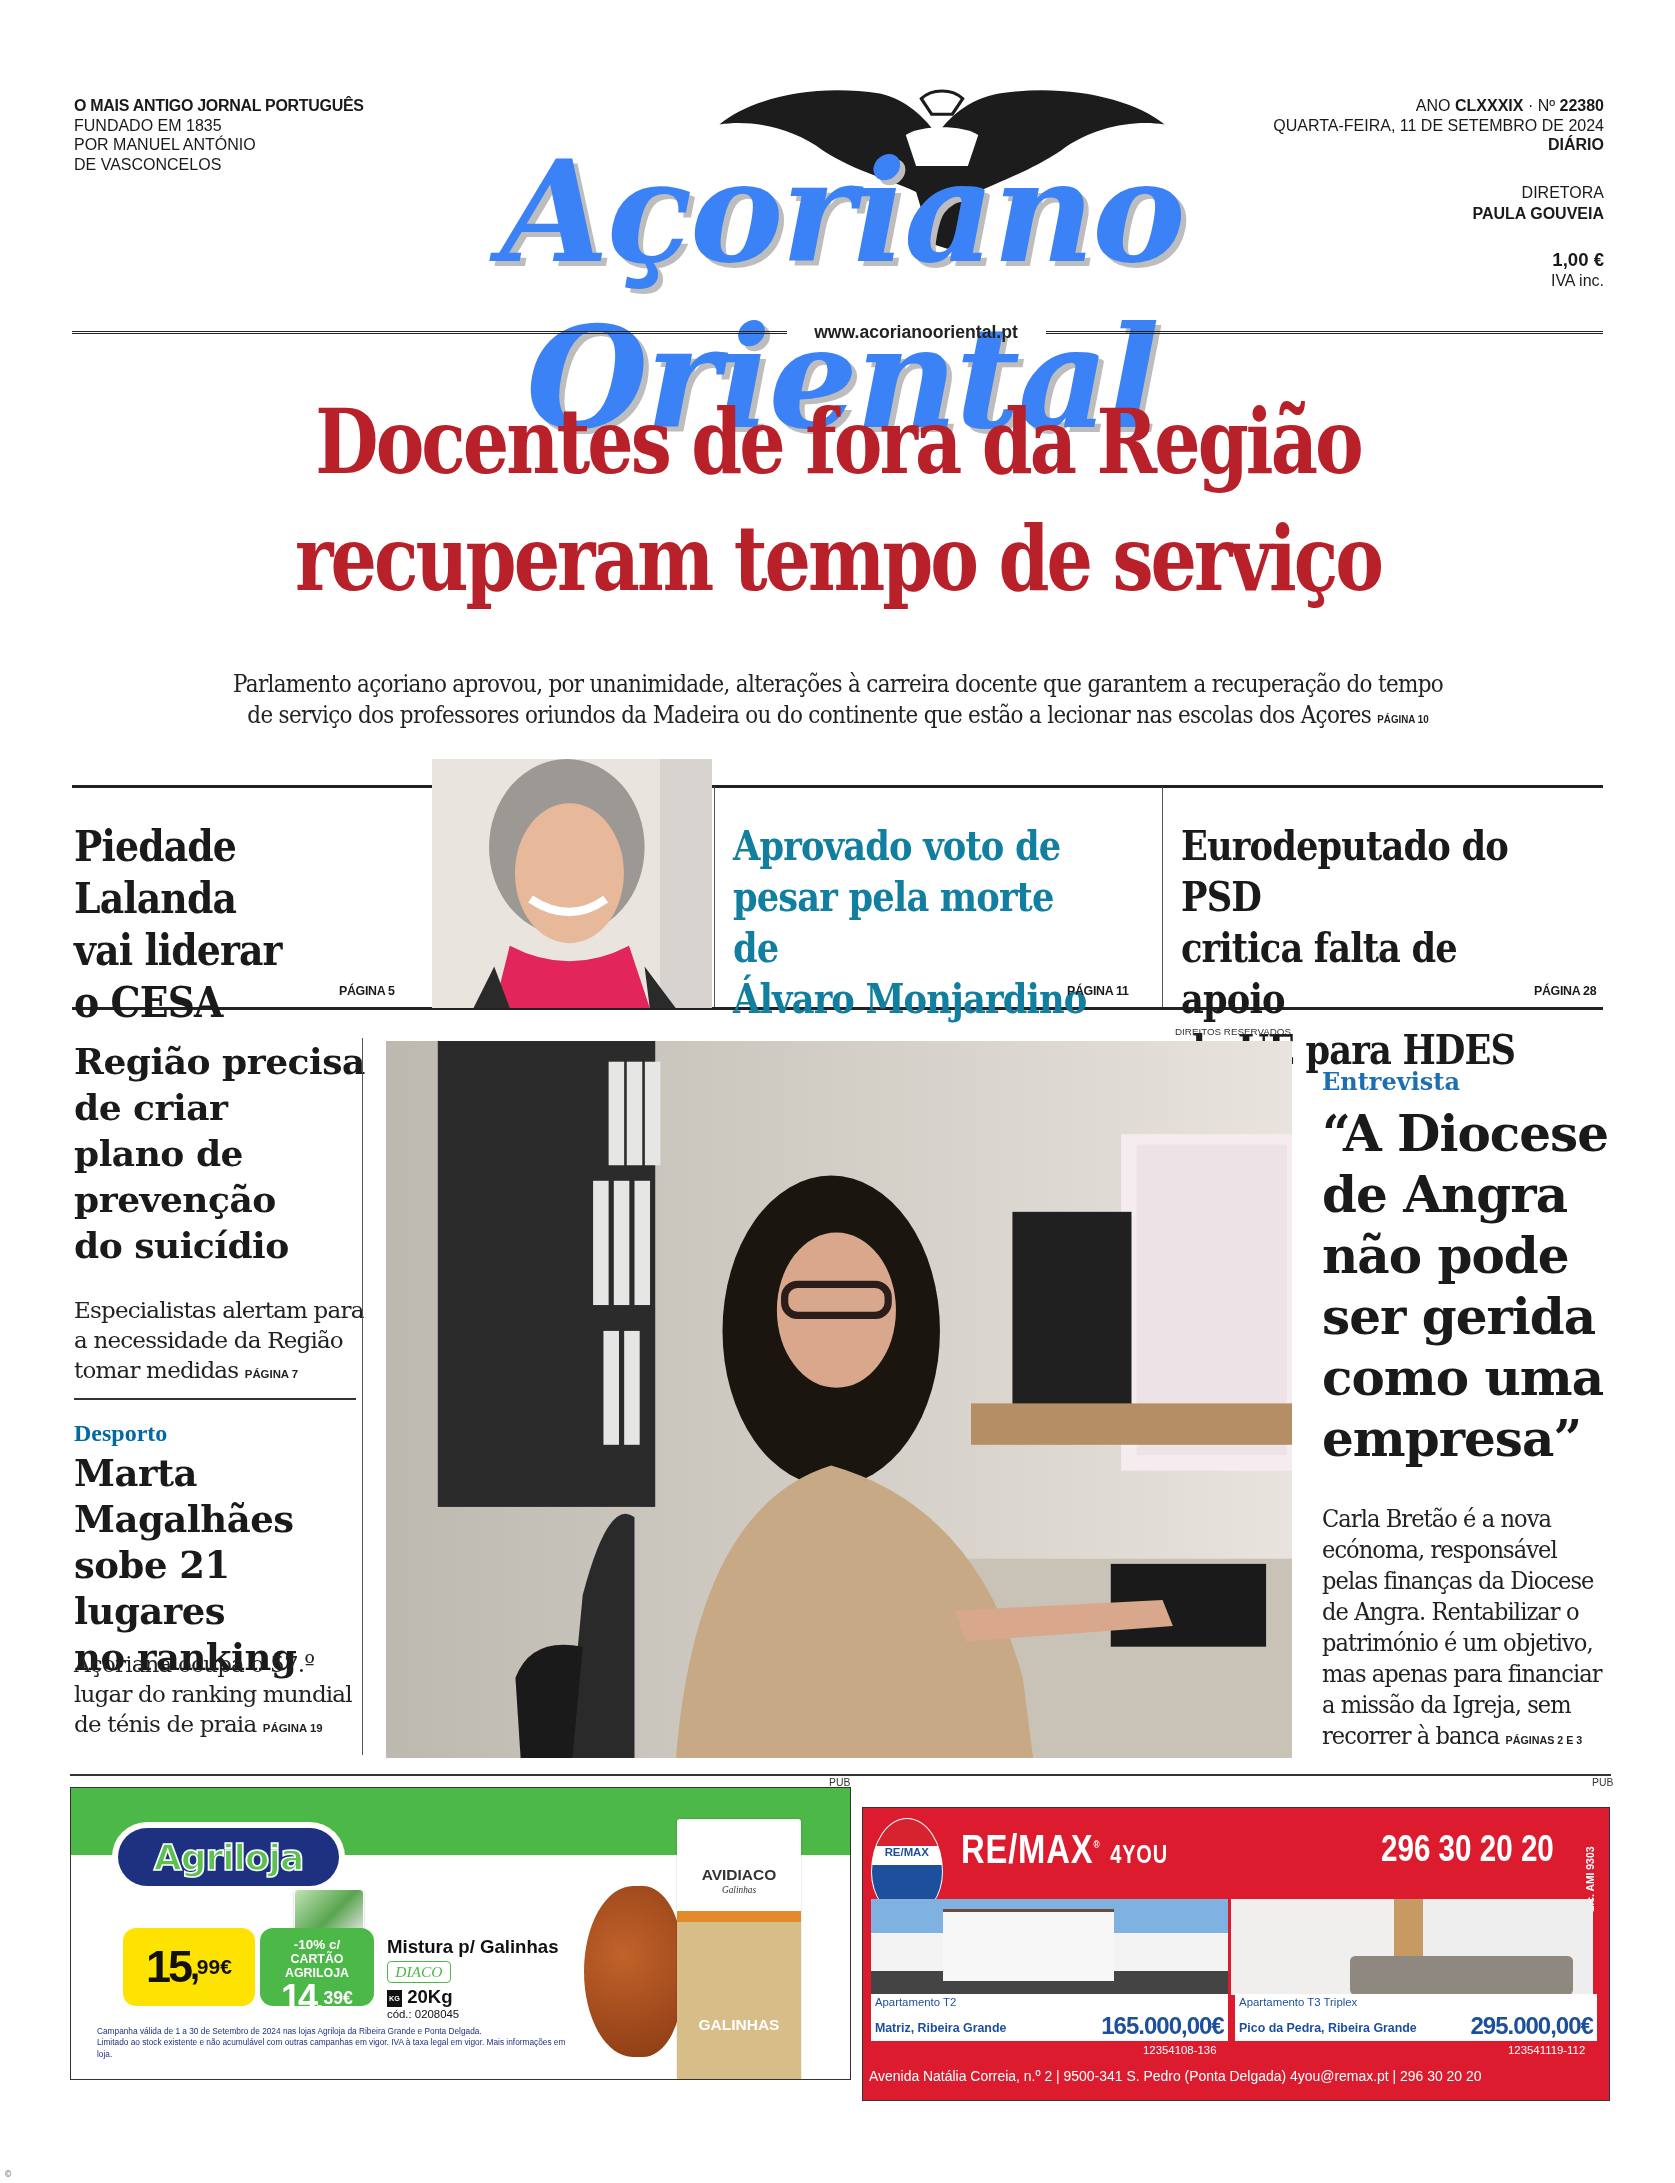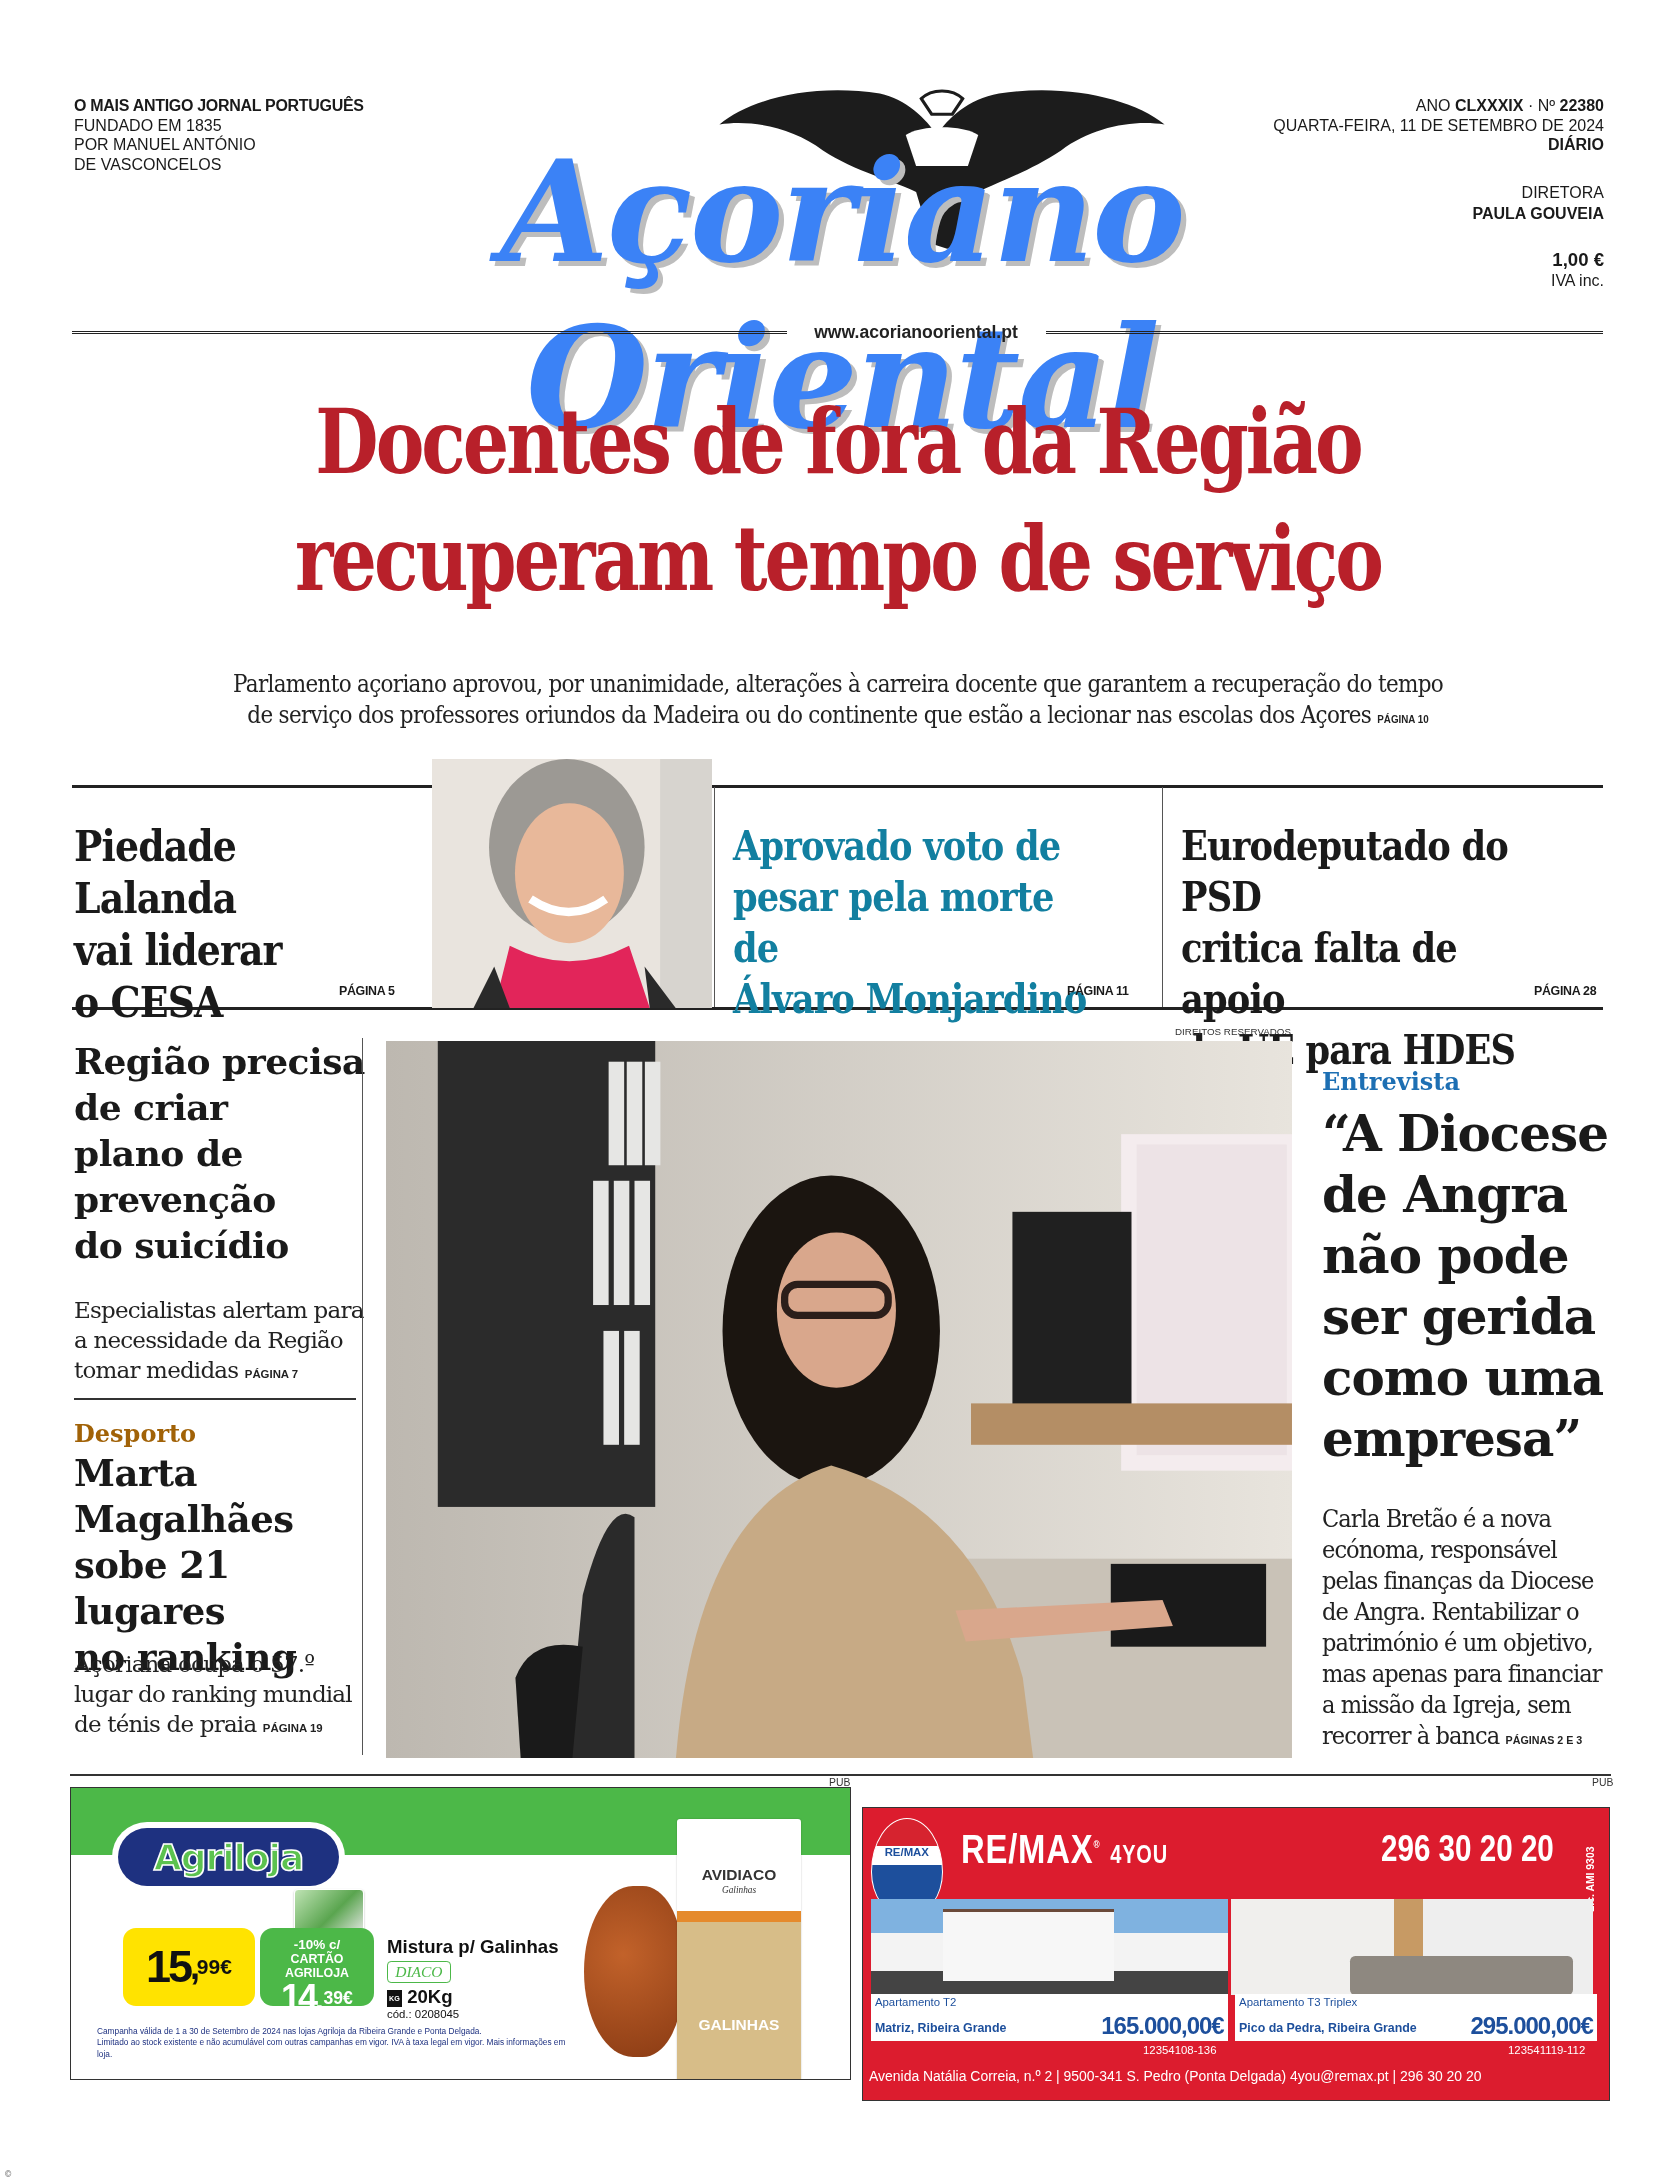--- a/index.html
+++ b/index.html
@@ -179,21 +179,21 @@
   <div>do suicídio</div>
 </div>
 <div class="abs body-sm" style="left:74px;top:1295px;width:311px;">
   <div>Especialistas alertam para</div>
   <div>a necessidade da Região</div>
   <div><span>tomar medidas</span> <span class="pg">PÁGINA 7</span></div>
 </div>
 
 <div class="abs" style="left:74px;top:1398px;width:282px;height:1.6px;background:#333;"></div>
 
-<div class="abs kicker" style="left:74px;top:1419px;color:#a16207;">Desporto</div>
+<div class="abs kicker" style="left:74px;top:1419px;color:#0369a1;font-family:Liberation Serif, serif;">Desporto</div>
 <div class="abs mm-title">
   <div>Marta</div>
   <div>Magalhães</div>
   <div>sobe 21 lugares</div>
   <div>no ranking</div>
 </div>
 <div class="abs body-sm" style="left:74px;top:1649px;width:311px;">
   <div>Açoriana ocupa o 57.º</div>
   <div>lugar do ranking mundial</div>
   <div><span>de ténis de praia</span> <span class="pg">PÁGINA 19</span></div>

